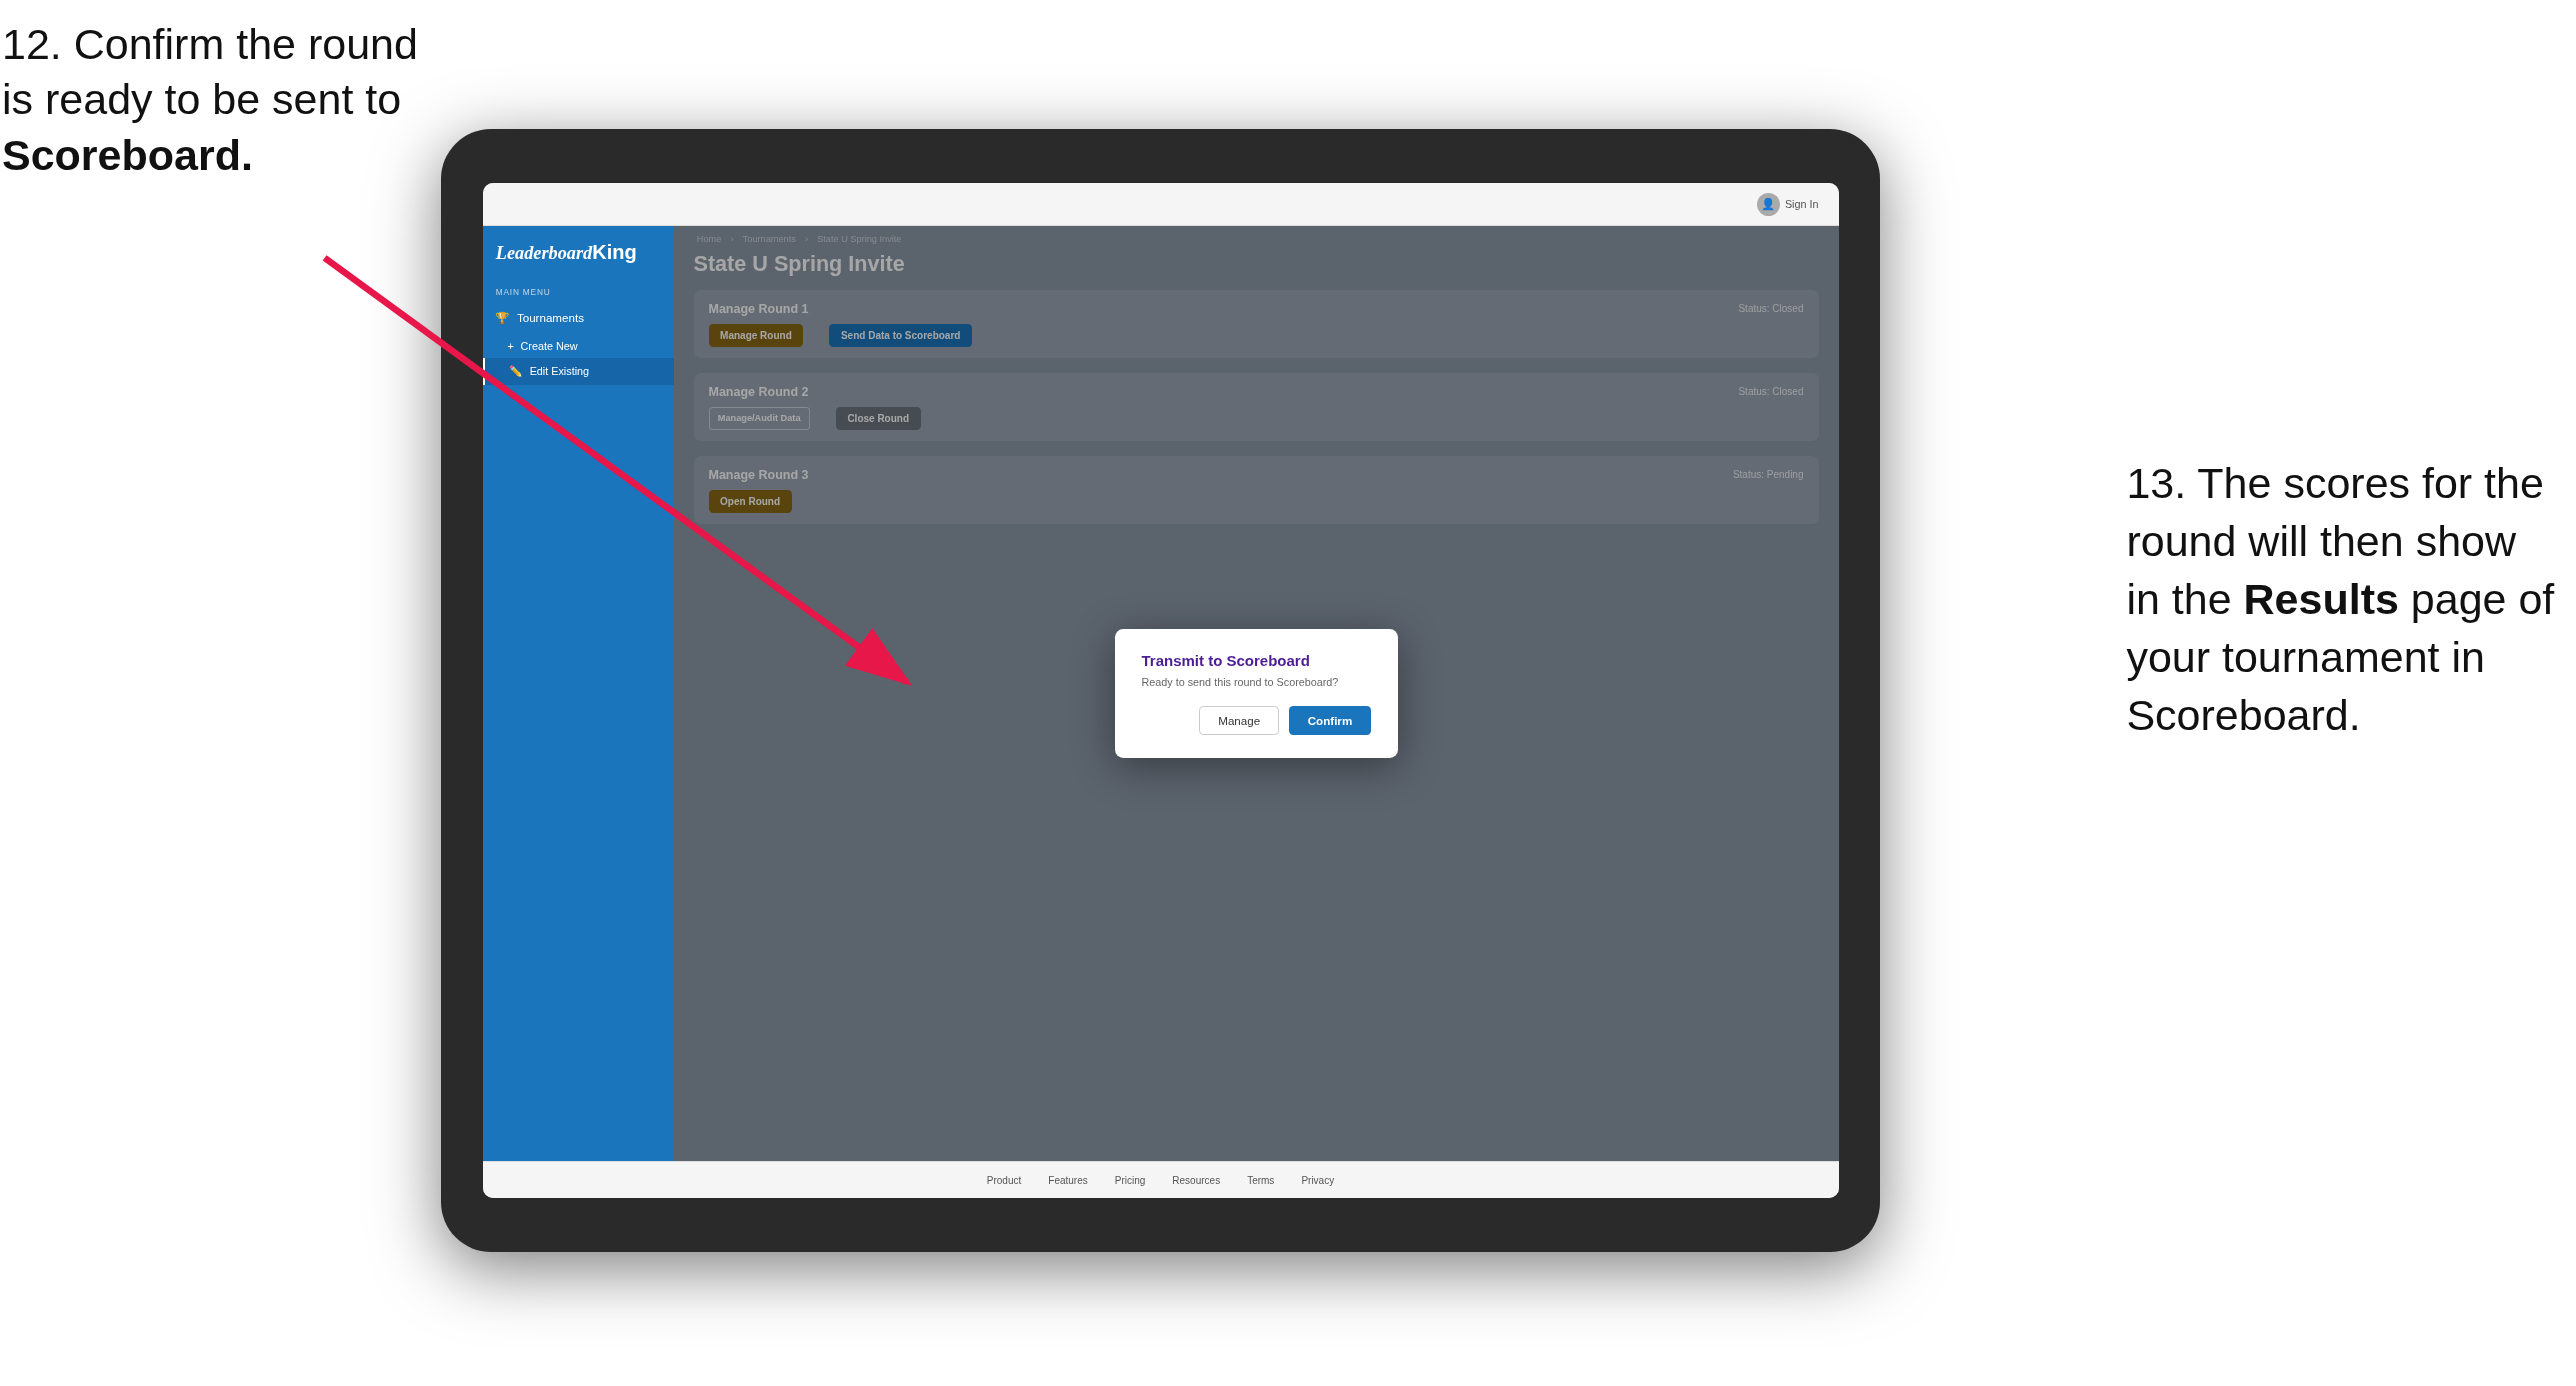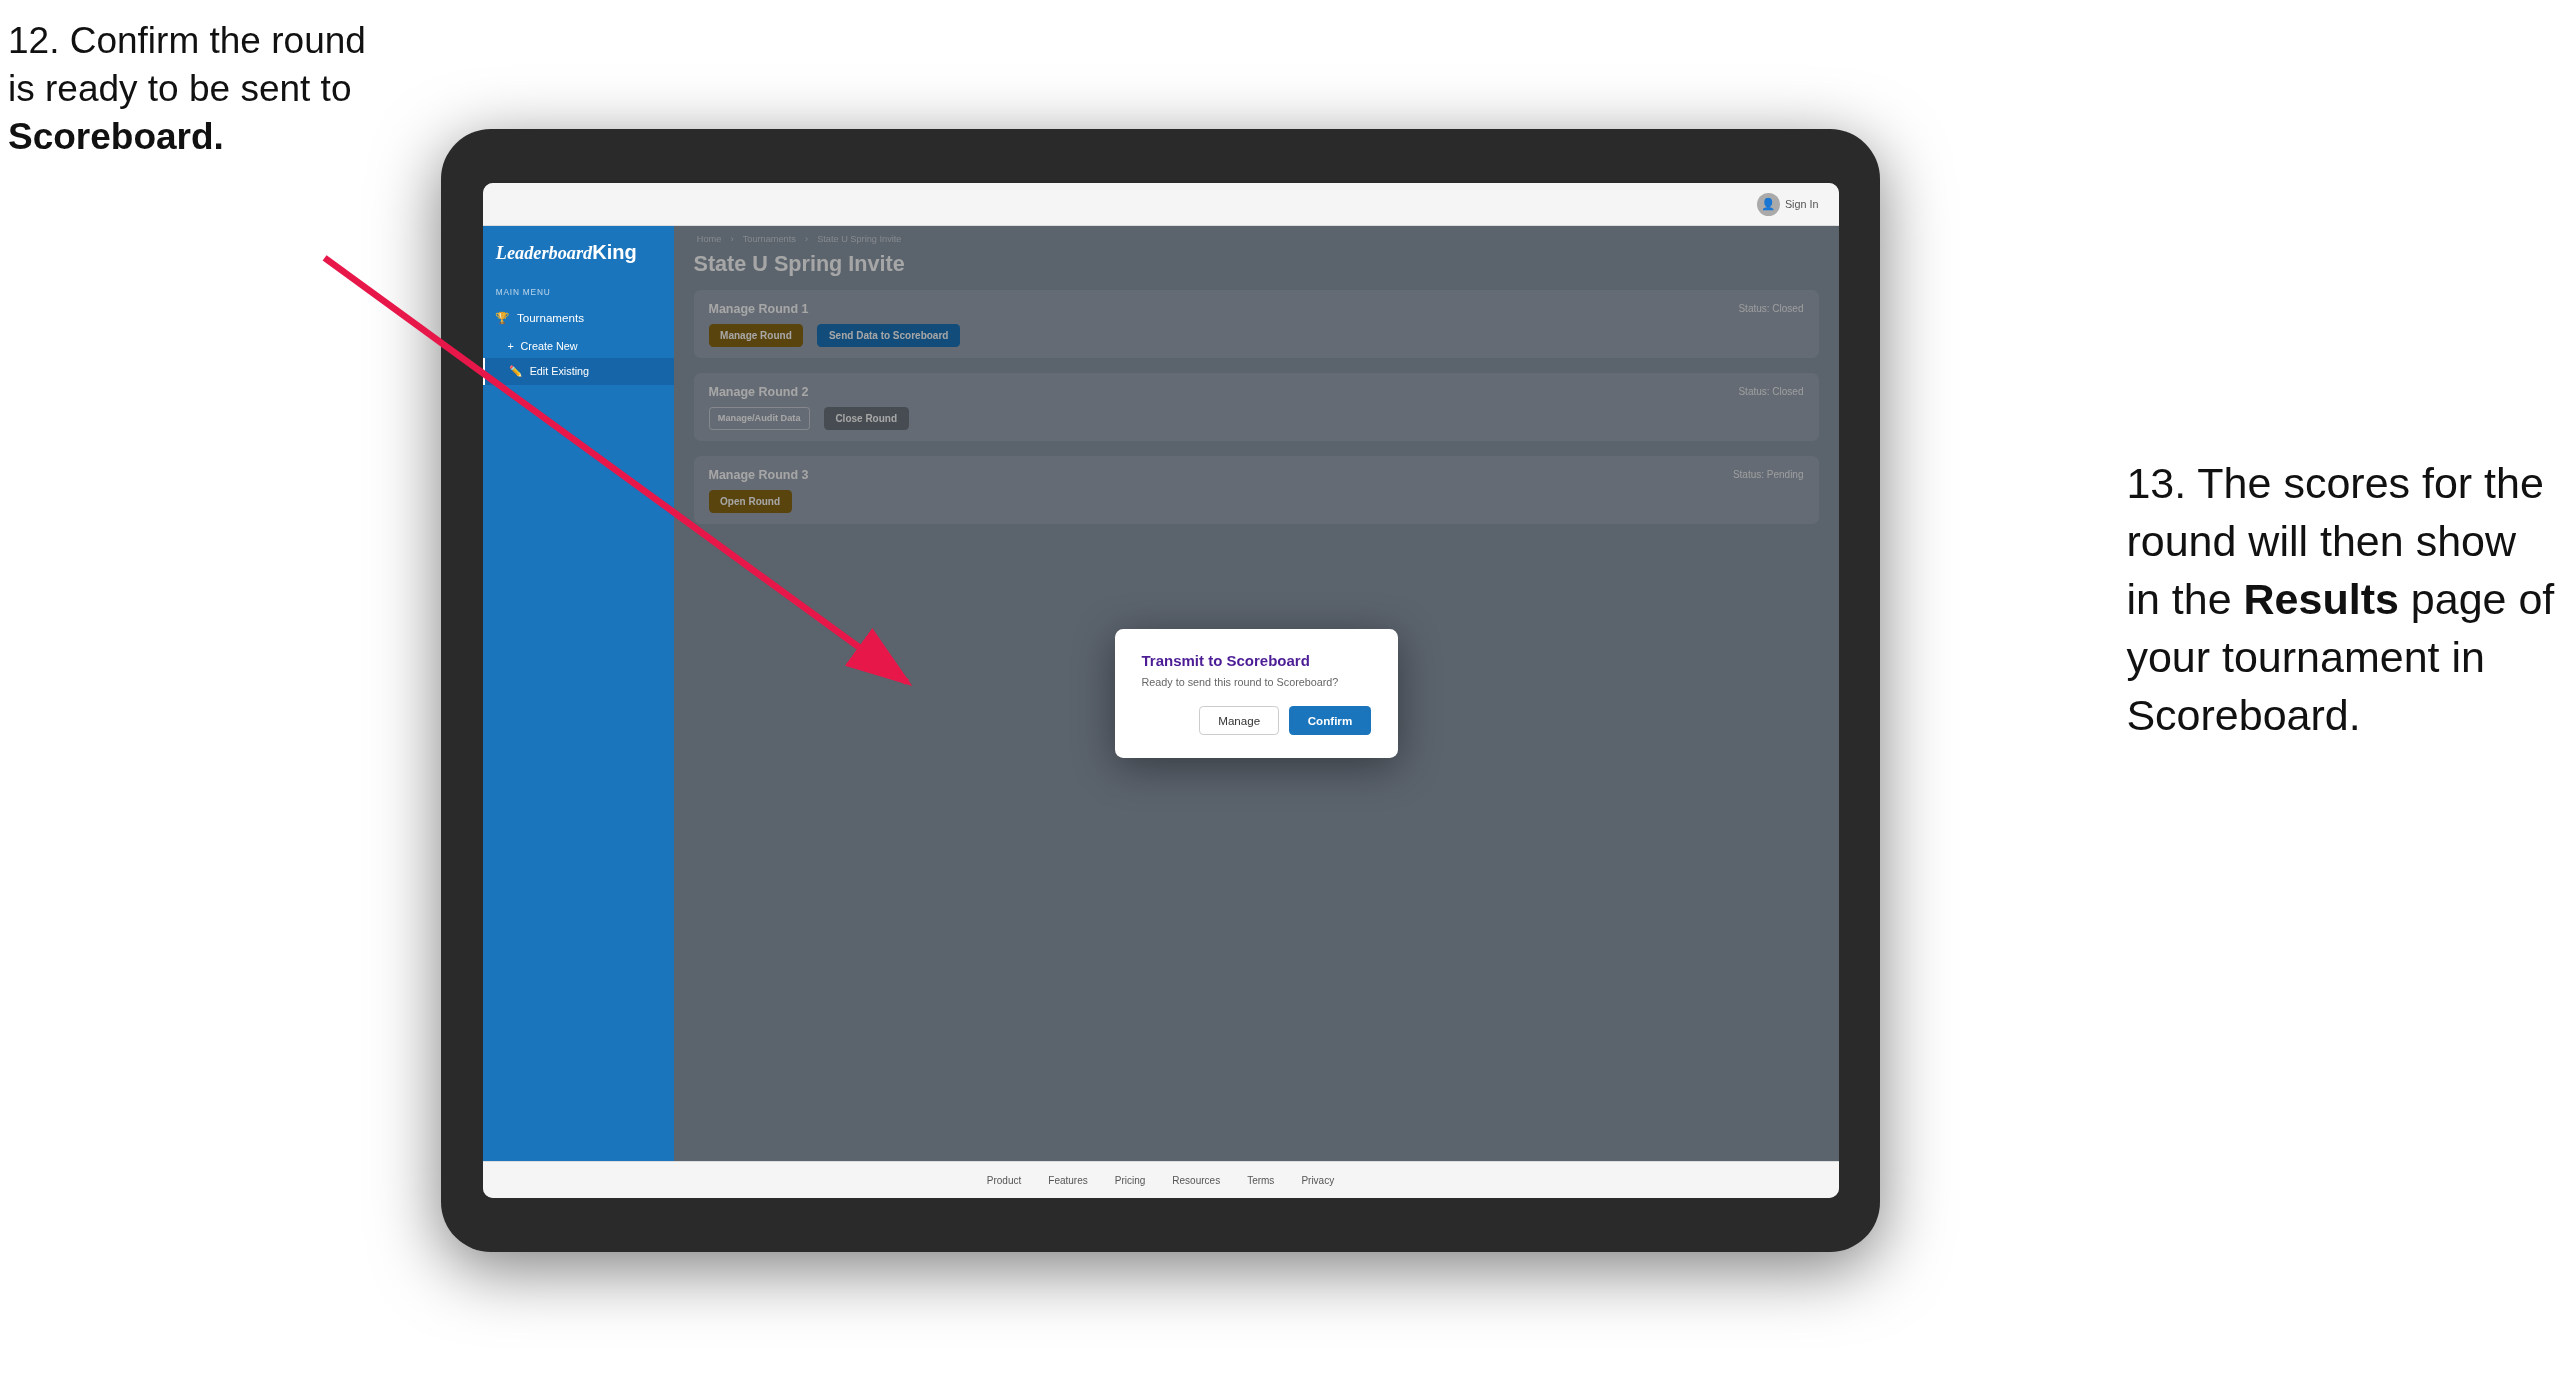--- a/index.html
+++ b/index.html
@@ -9,22 +9,22 @@
       width: 2576px;
       height: 1386px;
       position: relative;
       overflow: hidden;
     }
 
     
     .annotation-top {
       position: absolute;
       top: 16.6px;
-      left: 8px;
-      font-size: 37px;
+      left: 2px;
+      font-size: 43px;
       line-height: 1.3;
       color: #111;
       width: 416px;
     }
     .annotation-top strong {
       font-weight: 900;
     }
 
     
     .annotation-right {
@@ -234,21 +234,21 @@
     }
 
     .status-badge {
       font-size: 10px;
       color: white;
       opacity: 0.85;
     }
 
     .round-actions {
       display: flex;
-      gap: 14px;
+      gap: 26px;
       flex-wrap: wrap;
     }
 
     .btn-round {
       padding: 5.8px 11.6px;
       border-radius: 4.2px;
       font-size: 10px;
       cursor: pointer;
       border: none;
       font-weight: 600;

